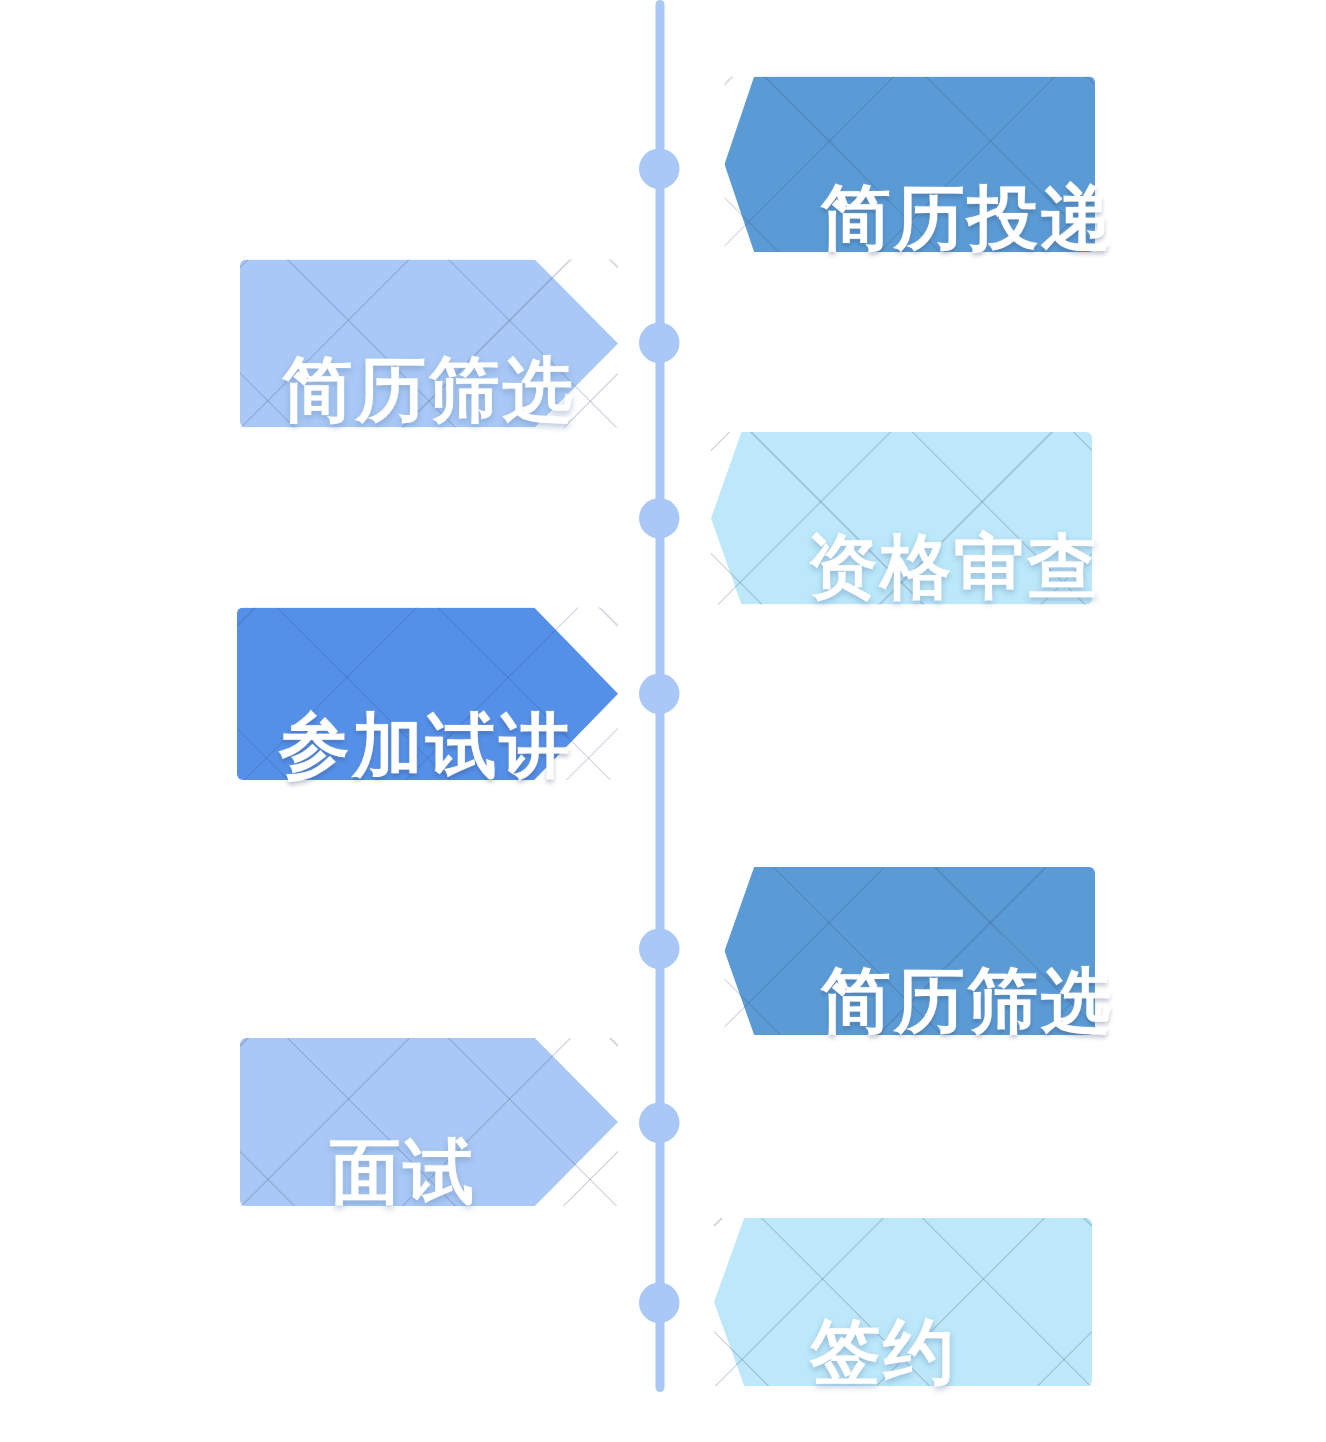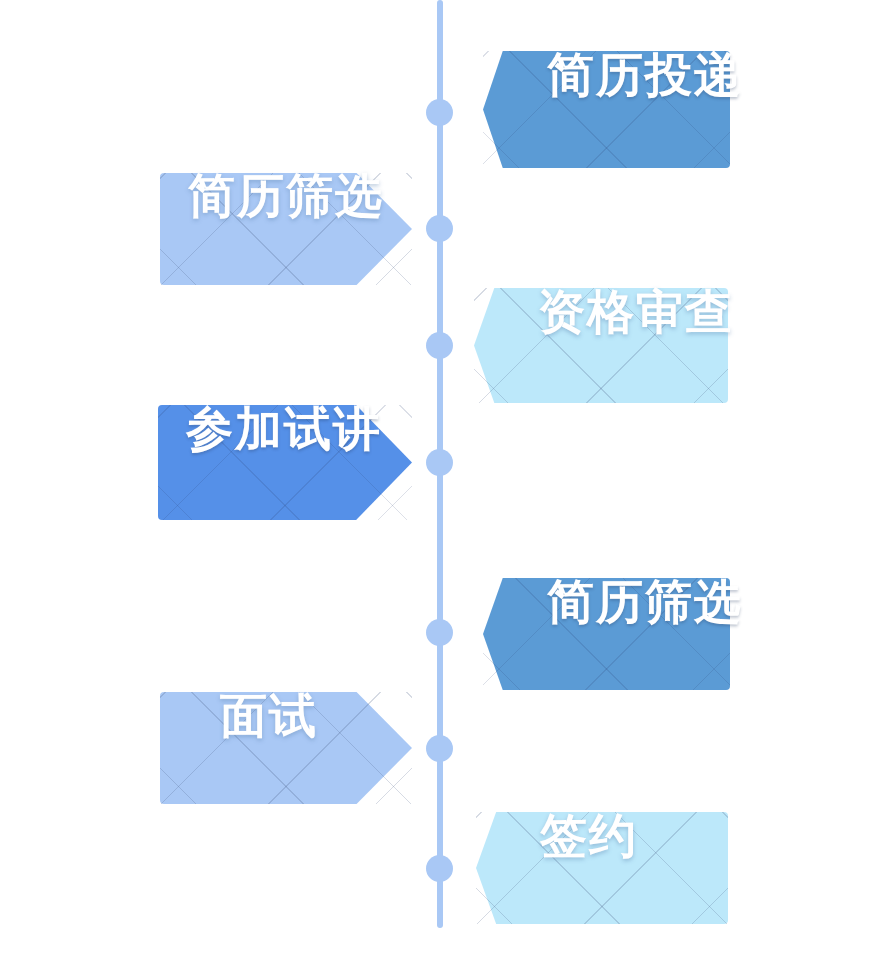--- a/index.html
+++ b/index.html
@@ -37,21 +37,21 @@
     height: 27px;
     border-radius: 50%;
     background: #a9c8f5;
     left: 426px;
   }
 
   
   .node {
     position: absolute;
     display: flex;
-    align-items: flex-start;
+    align-items: flex-end;
     box-sizing: border-box;
   }
 
   .node-shape {
     position: absolute;
     inset: 0;
     overflow: hidden;
   }
 
   .node-fill {
@@ -140,21 +140,21 @@
   </div>
 
   <div class="node left pale" style="left:160px; top:173px; width:252px; height:112px;font-family:Liberation Serif, serif;">
     <div class="node-shape">
       <div class="node-fill" style="background:#a9c8f5;"></div>
       <div class="node-texture"></div>
     </div>
     <span class="node-label">简历筛选</span>
   </div>
 
-  <div class="node right pale" style="left:474px; top:288px; width:254px; height:115px;">
+  <div class="node right pale" style="left:474px; top:288px; width:254px; height:115px;font-family:Liberation Serif, serif;">
     <div class="node-shape">
       <div class="node-fill" style="background:#bce8fa;"></div>
       <div class="node-texture"></div>
     </div>
     <span class="node-label">资格审查</span>
   </div>
 
   <div class="node left" style="left:158px; top:405px; width:254px; height:115px;">
     <div class="node-shape">
       <div class="node-fill" style="background:#5590e8;"></div>

